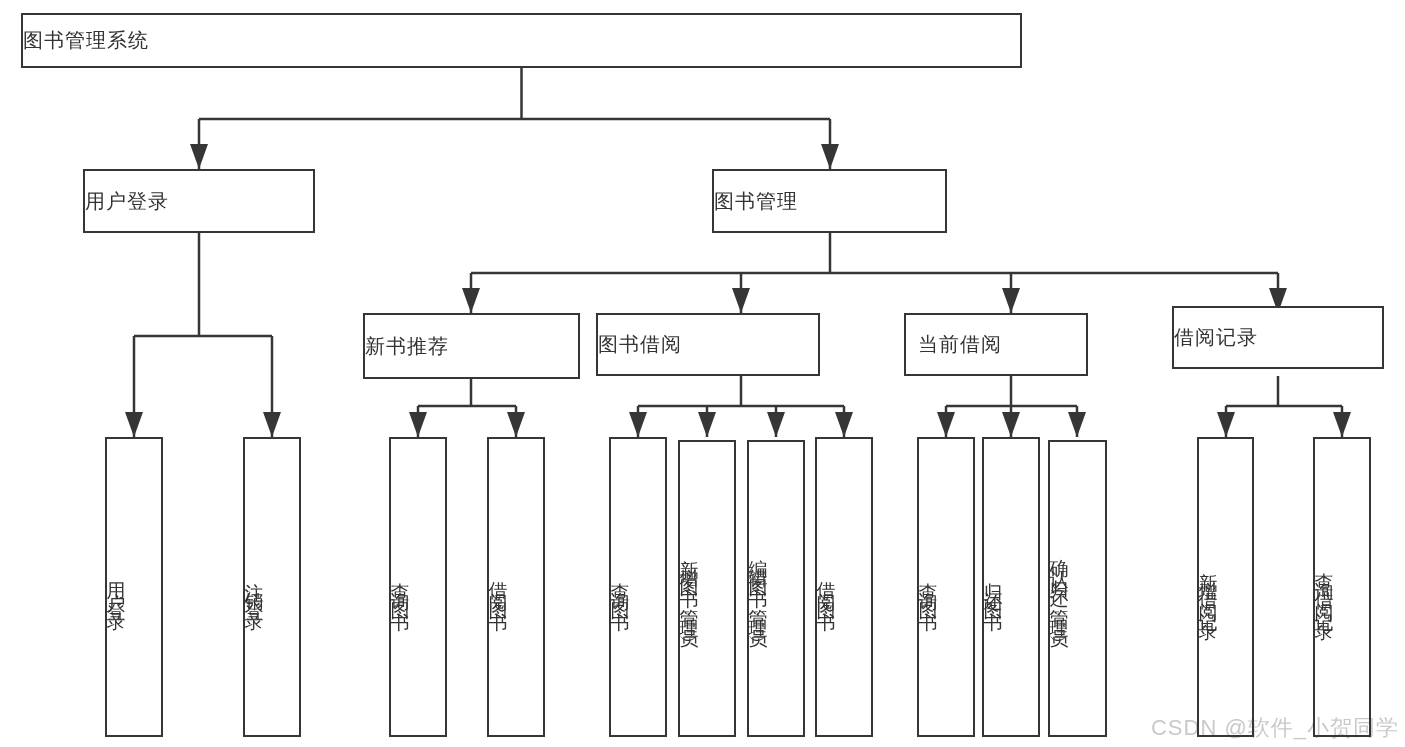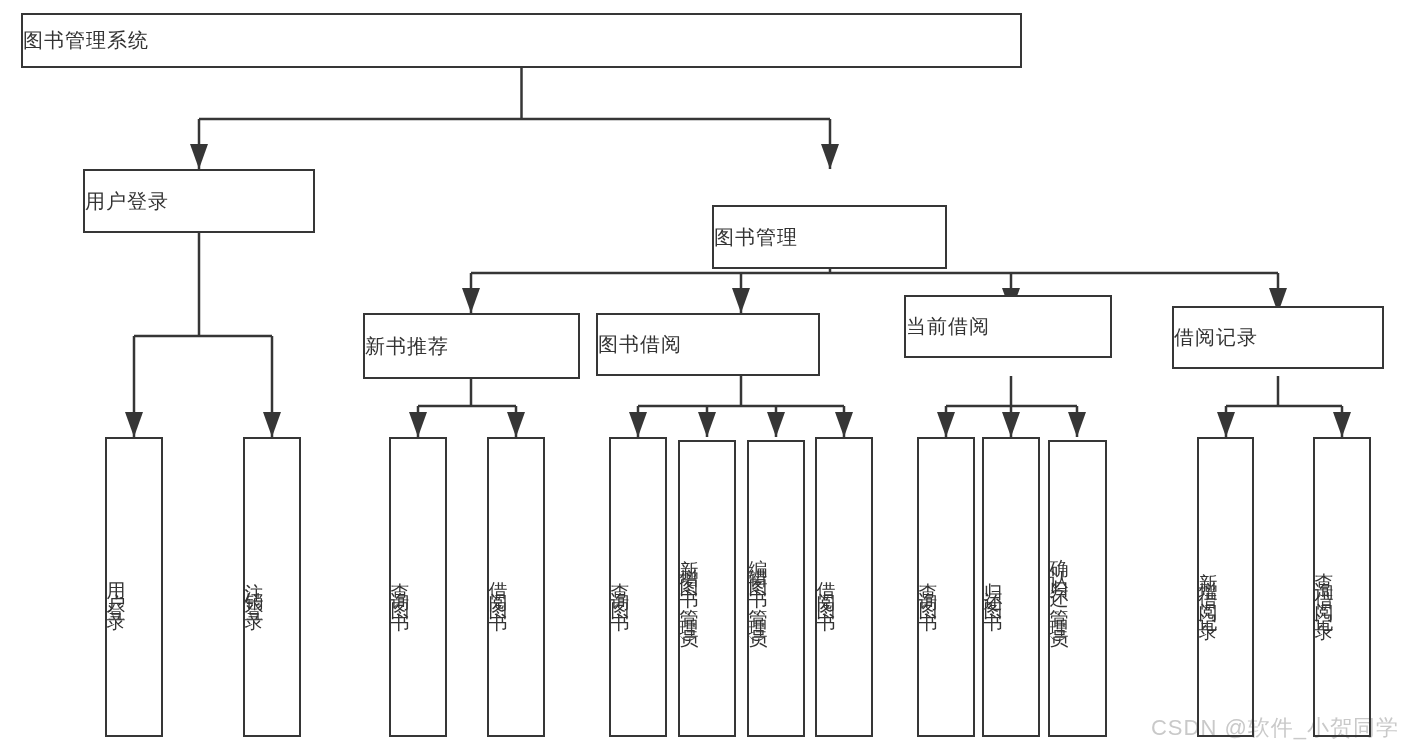--- a/index.html
+++ b/index.html
@@ -118,31 +118,31 @@
     </g>
   </svg>
 
   <div class="box" style="left:21px; top:13px; width:1001px; height:55px;">
     <span class="h-label">图书管理系统</span>
   </div>
 
   <div class="box" style="left:83px; top:169px; width:232px; height:64px;">
     <span class="h-label">用户登录</span>
   </div>
-  <div class="box" style="left:712px; top:169px; width:235px; height:64px;margin-top:36px;">
+  <div class="box" style="left:712px; top:169px; width:235px; height:64px;">
     <span class="h-label">图书管理</span>
   </div>
 
   <div class="box" style="left:363px; top:313px; width:217px; height:66px;">
     <span class="h-label">新书推荐</span>
   </div>
   <div class="box" style="left:596px; top:313px; width:224px; height:63px;">
     <span class="h-label">图书借阅</span>
   </div>
-  <div class="box" style="left:904px; top:295px; width:208px; height:63px;">
+  <div class="box" style="left:904px; top:313px; width:184px; height:63px;padding-left:12px;">
     <span class="h-label">当前借阅</span>
   </div>
   <div class="box" style="left:1172px; top:306px; width:212px; height:63px;">
     <span class="h-label">借阅记录</span>
   </div>
 
   <div class="box leaf" style="left:105px; top:437px; width:58px; height:300px;">
     <span class="v-label">用户登录</span>
   </div>
   <div class="box leaf" style="left:243px; top:437px; width:58px; height:300px;">

